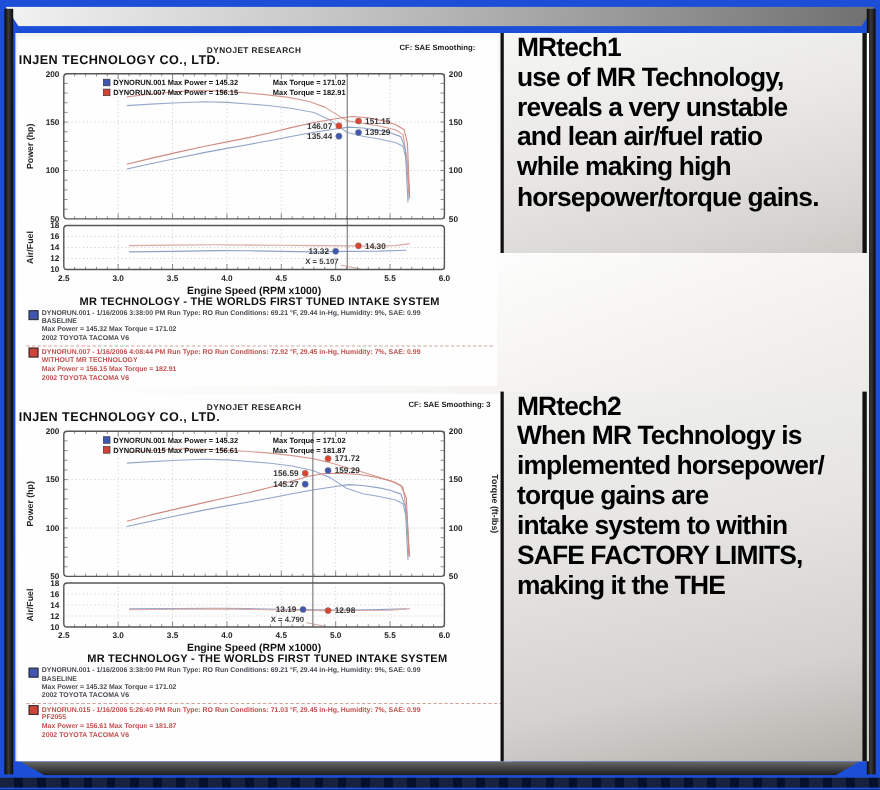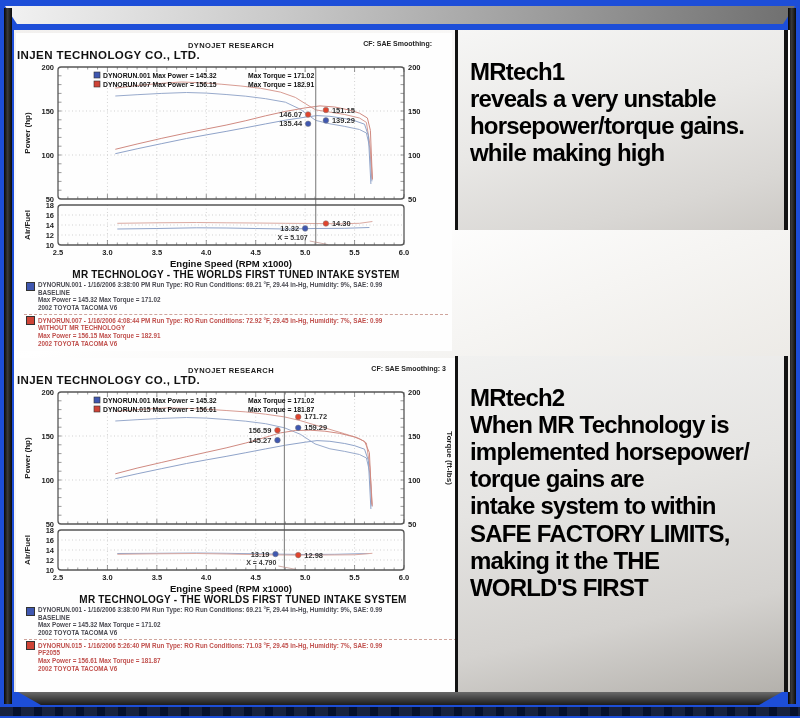--- a/index.html
+++ b/index.html
@@ -32,21 +32,21 @@
   .chart-svg{position:absolute;left:0;top:28px;}
   .chart-footer{position:absolute;left:8px;right:4px;top:236px;}
   .footer-title{font-size:10px;font-weight:bold;color:#111;text-align:center;
     letter-spacing:.2px;margin-bottom:1px;}
   .run{position:relative;padding-left:14px;font-size:6.3px;line-height:1.22;font-weight:bold;}
   .run + .run{border-top:1px dashed #cfa49c;margin-top:2px;padding-top:2px;}
   .swatch{position:absolute;left:2px;top:1px;width:7px;height:7px;border:1px solid #333;}
   
   .mrtech{position:absolute;left:441px;width:333px;box-sizing:border-box;
     border-left:3px solid #121212;border-right:4px solid #121212;
-    padding:28px 6px 0 12px;color:#000;}
+    padding:0 6px 0 12px;color:#000;}
   .mrtech1{top:0;height:200px;
     background:linear-gradient(165deg,#f6f6f5 0%,#e9e8e6 45%,#d9d7d4 80%,#ccc9c5 100%);}
   .mrtech2{top:326px;height:336px;
     background:linear-gradient(168deg,#f1f1f0 0%,#e5e4e2 40%,#d4d2cf 75%,#b4b1ac 100%);}
   .mrtech h2{margin:0;font-size:24px;line-height:1.13;letter-spacing:-.8px;}
   .mrtech-line{font-size:24px;font-weight:bold;line-height:1.13;letter-spacing:-.8px;
     white-space:nowrap;}
 </style>
 </head>
 <body>
@@ -517,33 +517,34 @@
               <div class="run-line">Max Power = 156.61  Max Torque = 181.87</div>
               <div class="run-line">2002 TOYOTA TACOMA V6</div>
             </div>
           </div>
       </div>
     </section>
 
     <aside class="mrtech mrtech1">
       <h2>MRtech1</h2>
       <div>
+          <div class="mrtech-line">use of MR Technology,</div>
           <div class="mrtech-line">reveals a very unstable</div>
+          <div class="mrtech-line">and lean air/fuel ratio</div>
+          <div class="mrtech-line">while making high</div>
           <div class="mrtech-line">horsepower/torque gains.</div>
-          <div class="mrtech-line">while making high</div>
         </div>
     </aside>
 
     <aside class="mrtech mrtech2">
       <h2>MRtech2</h2>
       <div>
           <div class="mrtech-line">When MR Technology is</div>
           <div class="mrtech-line">implemented horsepower/</div>
           <div class="mrtech-line">torque gains are</div>
           <div class="mrtech-line">intake system to within</div>
           <div class="mrtech-line">SAFE FACTORY LIMITS,</div>
           <div class="mrtech-line">making it the THE</div>
-          <div class="mrtech-line">WORLD'S FIRST</div>
         </div>
     </aside>
 
   </div>
 </div>
 
 </body></html>

